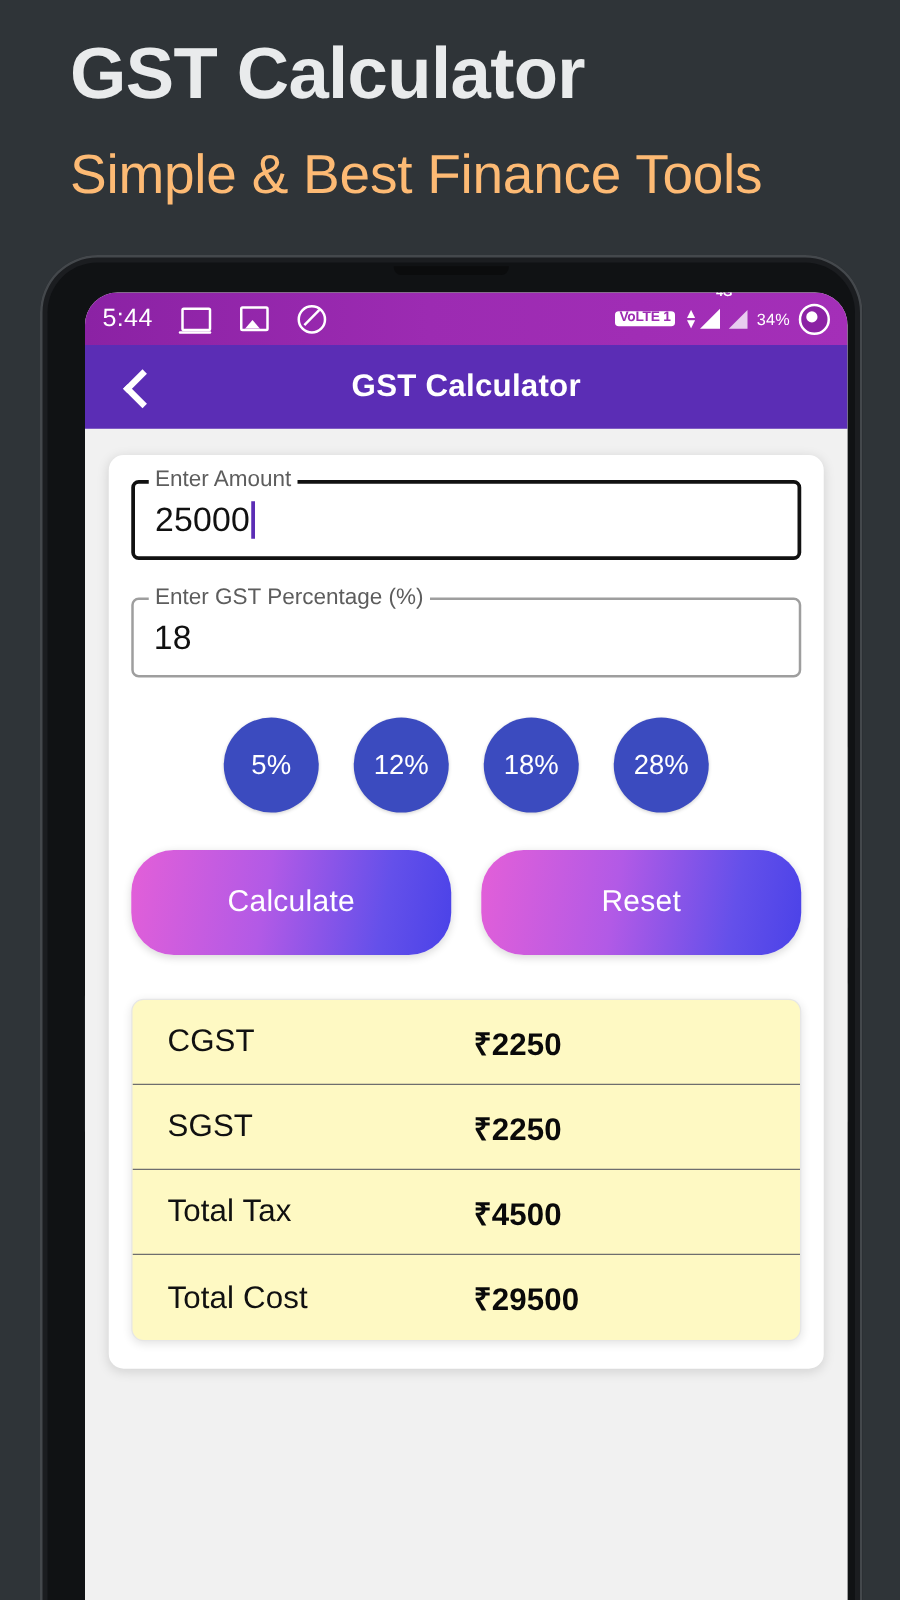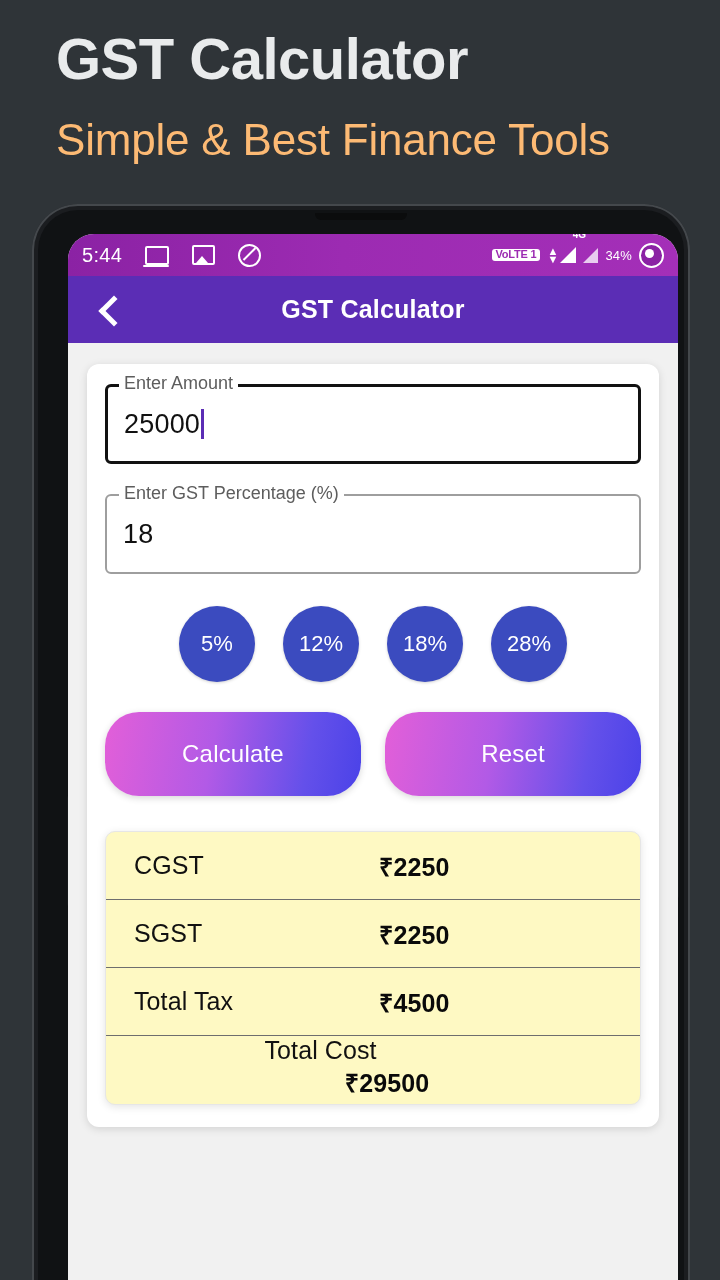--- a/index.html
+++ b/index.html
@@ -259,21 +259,21 @@
 
   
   .field {
     position: relative;
     margin-bottom: 30px;
   }
   .field:last-of-type { margin-bottom: 0; }
   .field-box {
     border: 2px solid #9e9e9e;
     border-radius: 6px;
-    height: 80px;
+    height: 64px;
     display: flex;
     align-items: center;
     padding: 0 16px;
     box-sizing: border-box;
     background: #ffffff;
   }
   .field.focused .field-box {
     border: 3px solid #111111;
   }
   .field-label {
@@ -349,21 +349,21 @@
     overflow: hidden;
   }
   .result-row {
     height: 68px;
     display: flex;
     align-items: center;
     border-bottom: 1px solid #6e6e6e;
     padding-left: 28px;
     box-sizing: border-box;
   }
-  .result-row:last-child { border-bottom: none; flex-direction: column; }
+  .result-row:last-child { border-bottom: none; }
   .result-label {
     font-size: 25px;
     color: #111111;
     width: 245px;
     letter-spacing: 0.1px;
   }
   .result-value {
     font-size: 25px;
     font-weight: bold;
     color: #0a0a0a;

